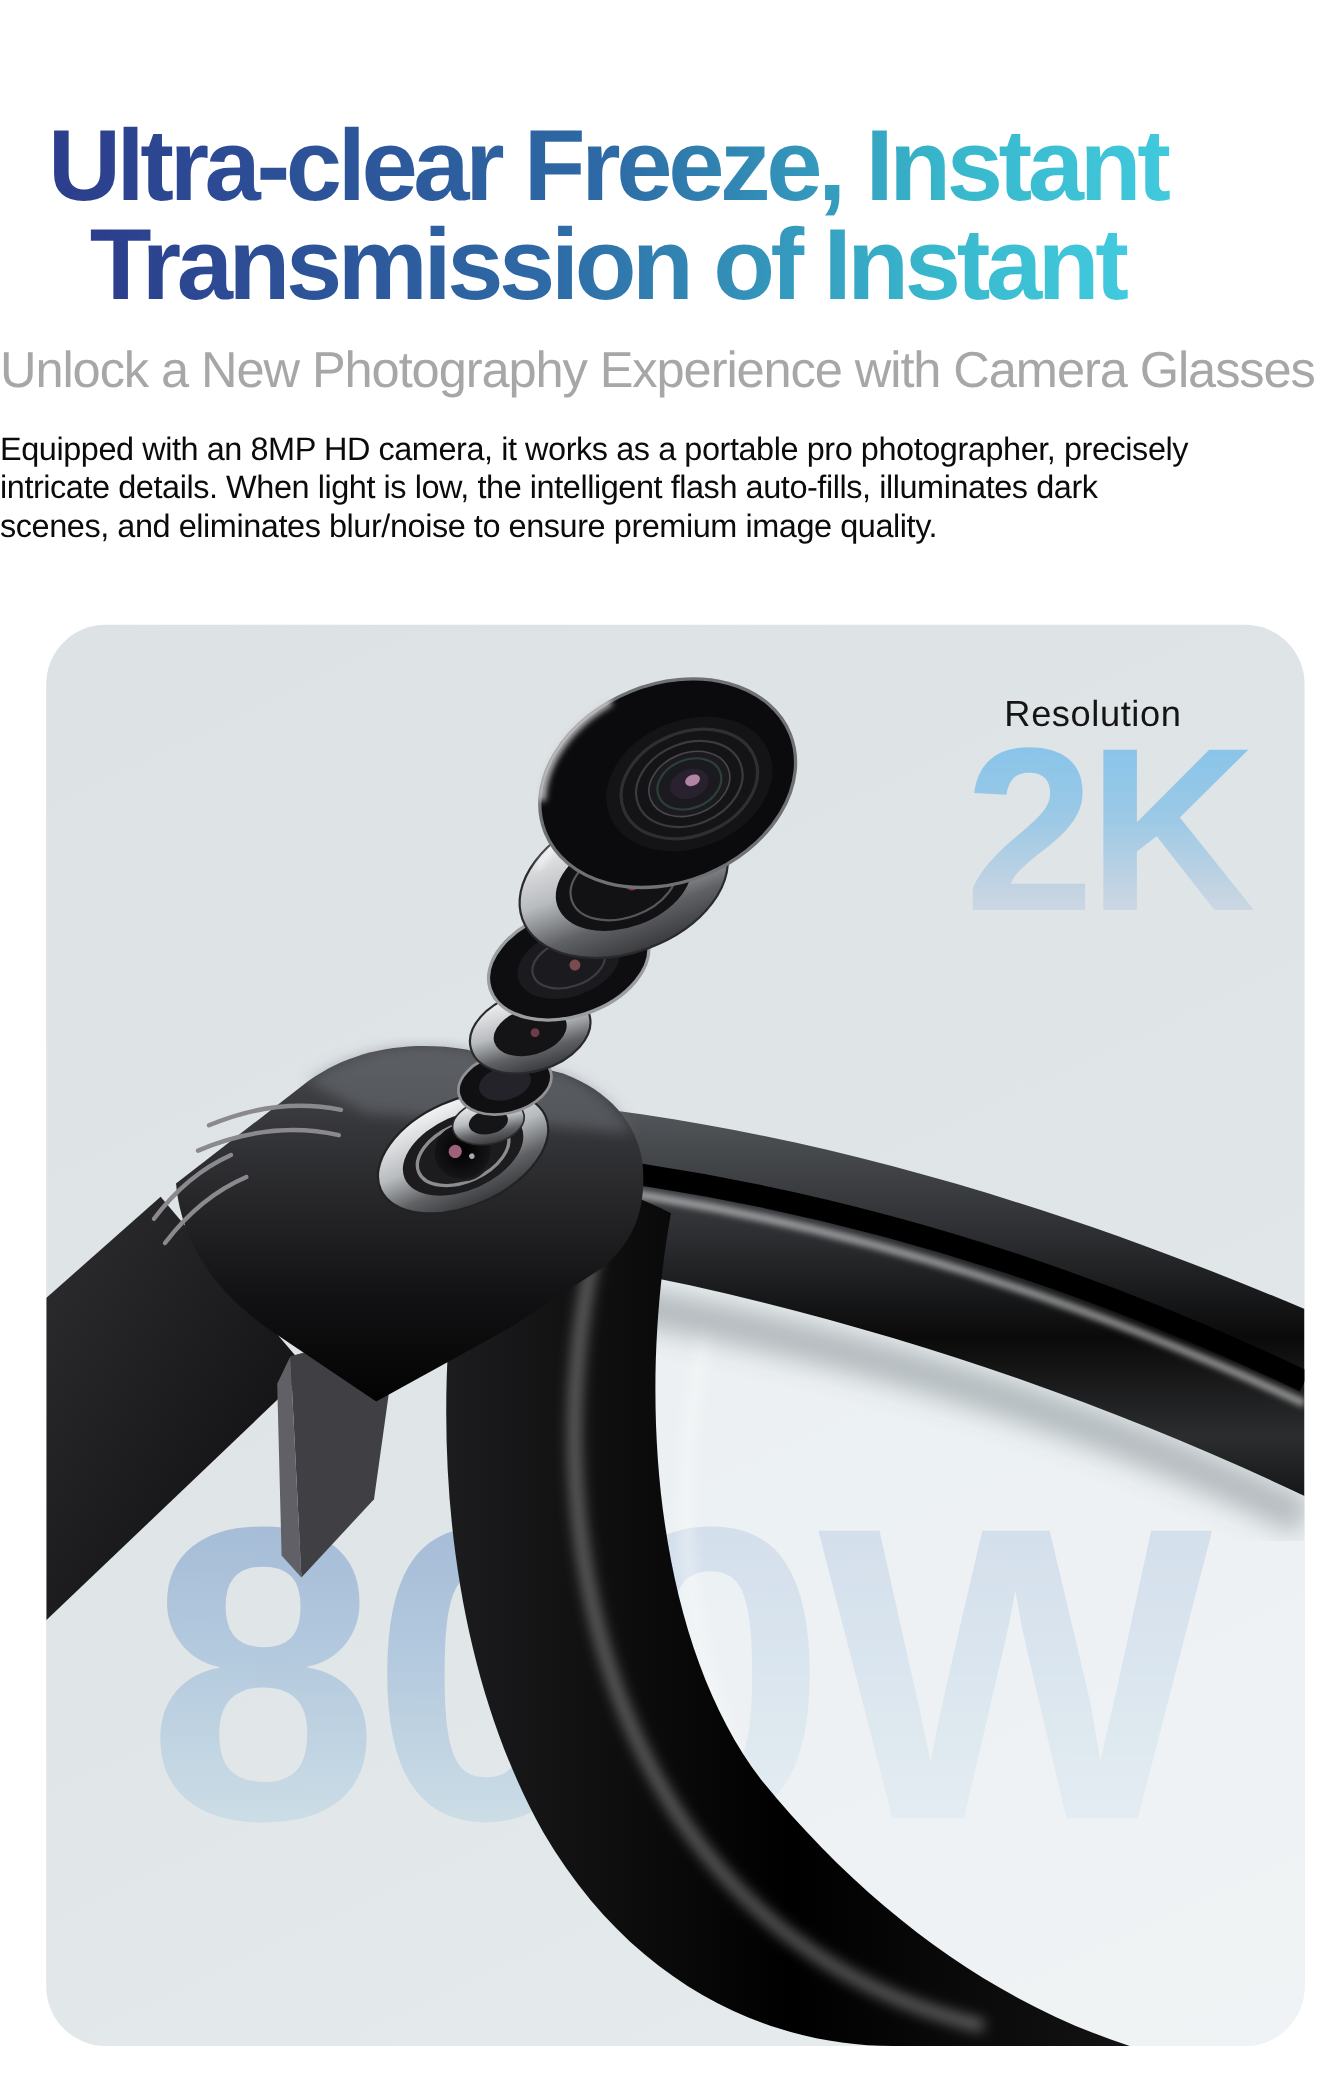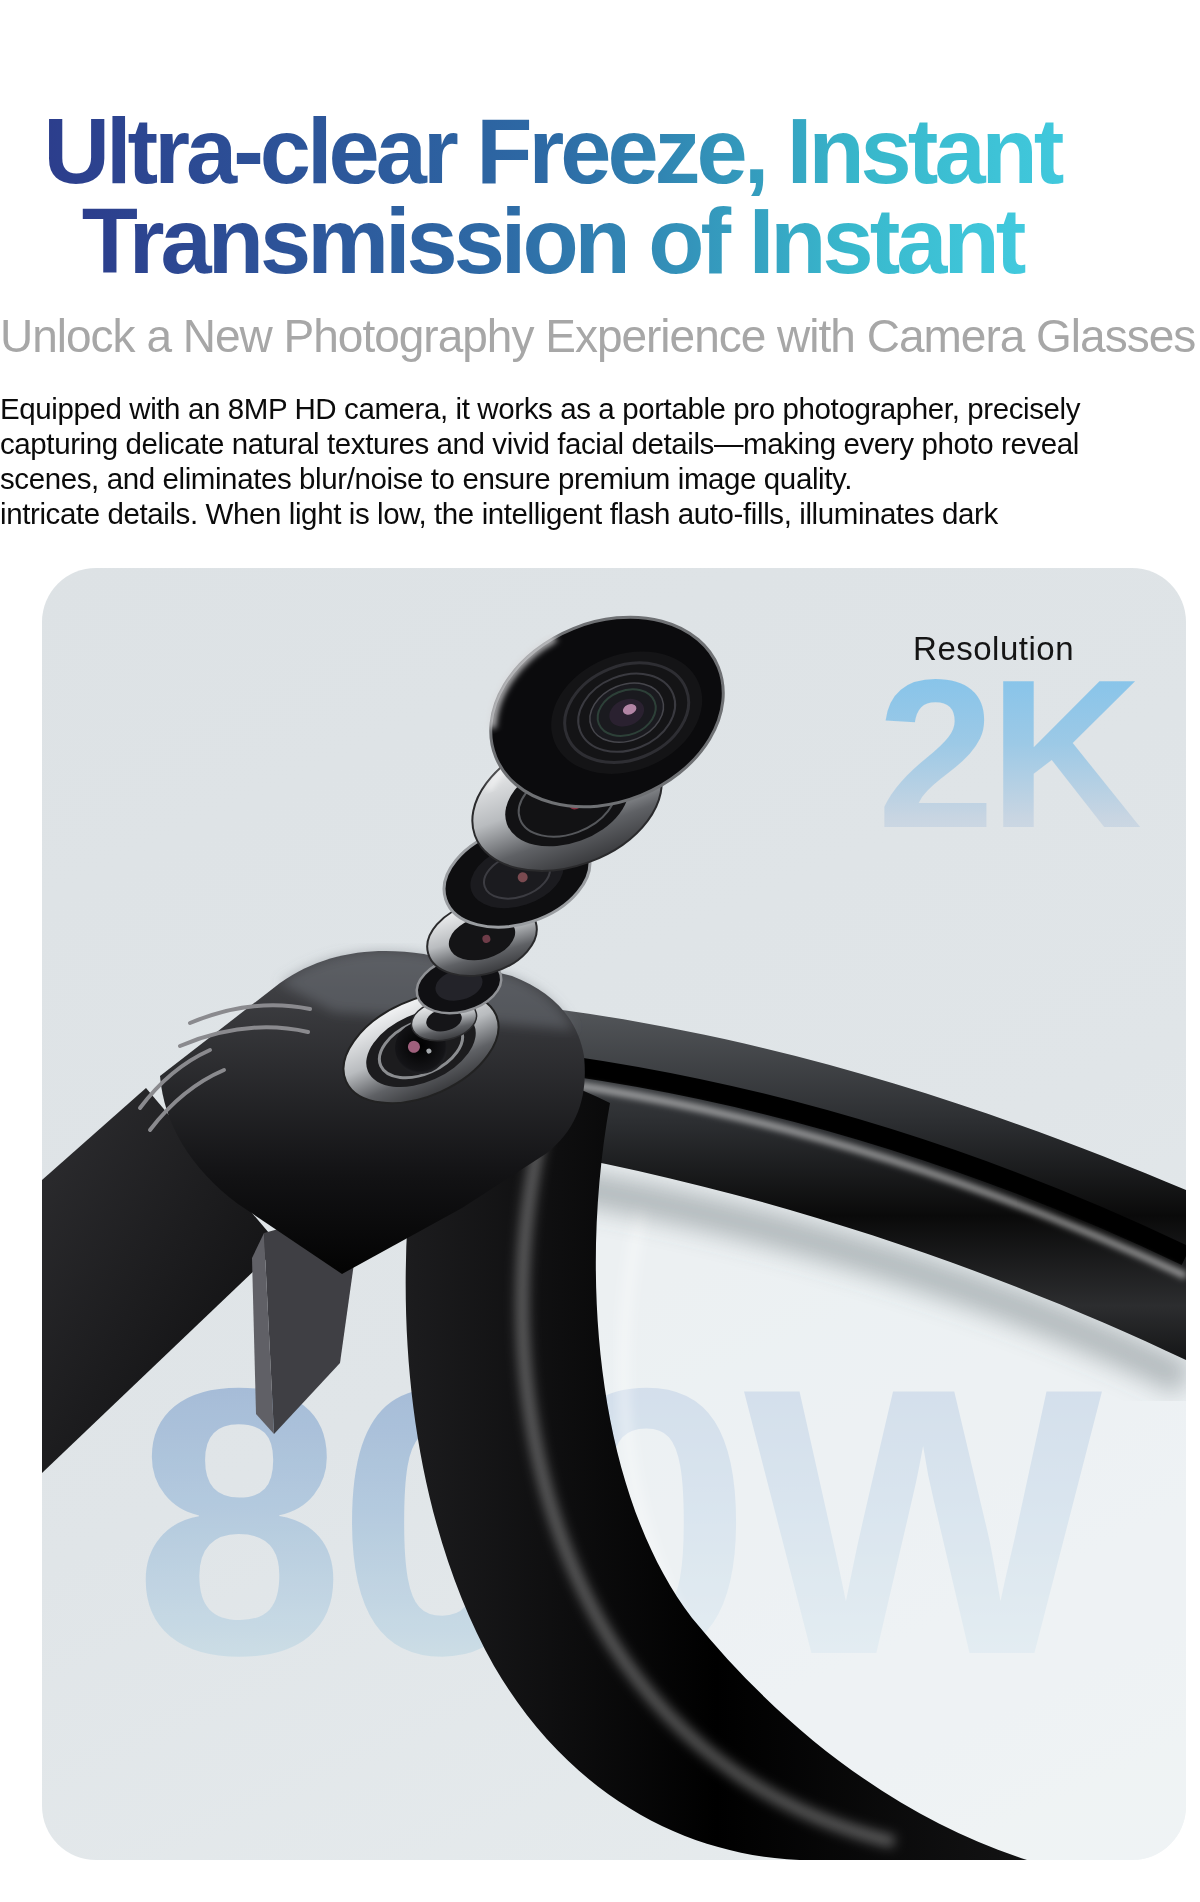--- a/index.html
+++ b/index.html
@@ -53,23 +53,22 @@
 
 <div class="headline">
   <span class="grad1">Ultra-clear Freeze, Instant</span><br>
   <span class="grad2">Transmission of Instant</span>
 </div>
 
 <div class="subtitle">Unlock a New Photography Experience with Camera Glasses</div>
 
 <div class="bodycopy">
   <div>Equipped with an 8MP HD camera, it works as a portable pro photographer, precisely</div>
-  <div>capturing delicate natural textures and vivid facial details—making every photo reveal</div>
+  <div>intricate details. When light is low, the intelligent flash auto-fills, illuminates dark</div>
   <div>scenes, and eliminates blur/noise to ensure premium image quality.</div>
-  <div>intricate details. When light is low, the intelligent flash auto-fills, illuminates dark</div>
 </div>
 
 <div class="card">
 
   <div class="res-label">Resolution</div>
   <div class="res-value">2K</div>
 
   <svg width="1144" height="1292" viewBox="0 0 1144 1292">
     <defs>
       <linearGradient id="gWM" x1="0" y1="0" x2="0" y2="1">

